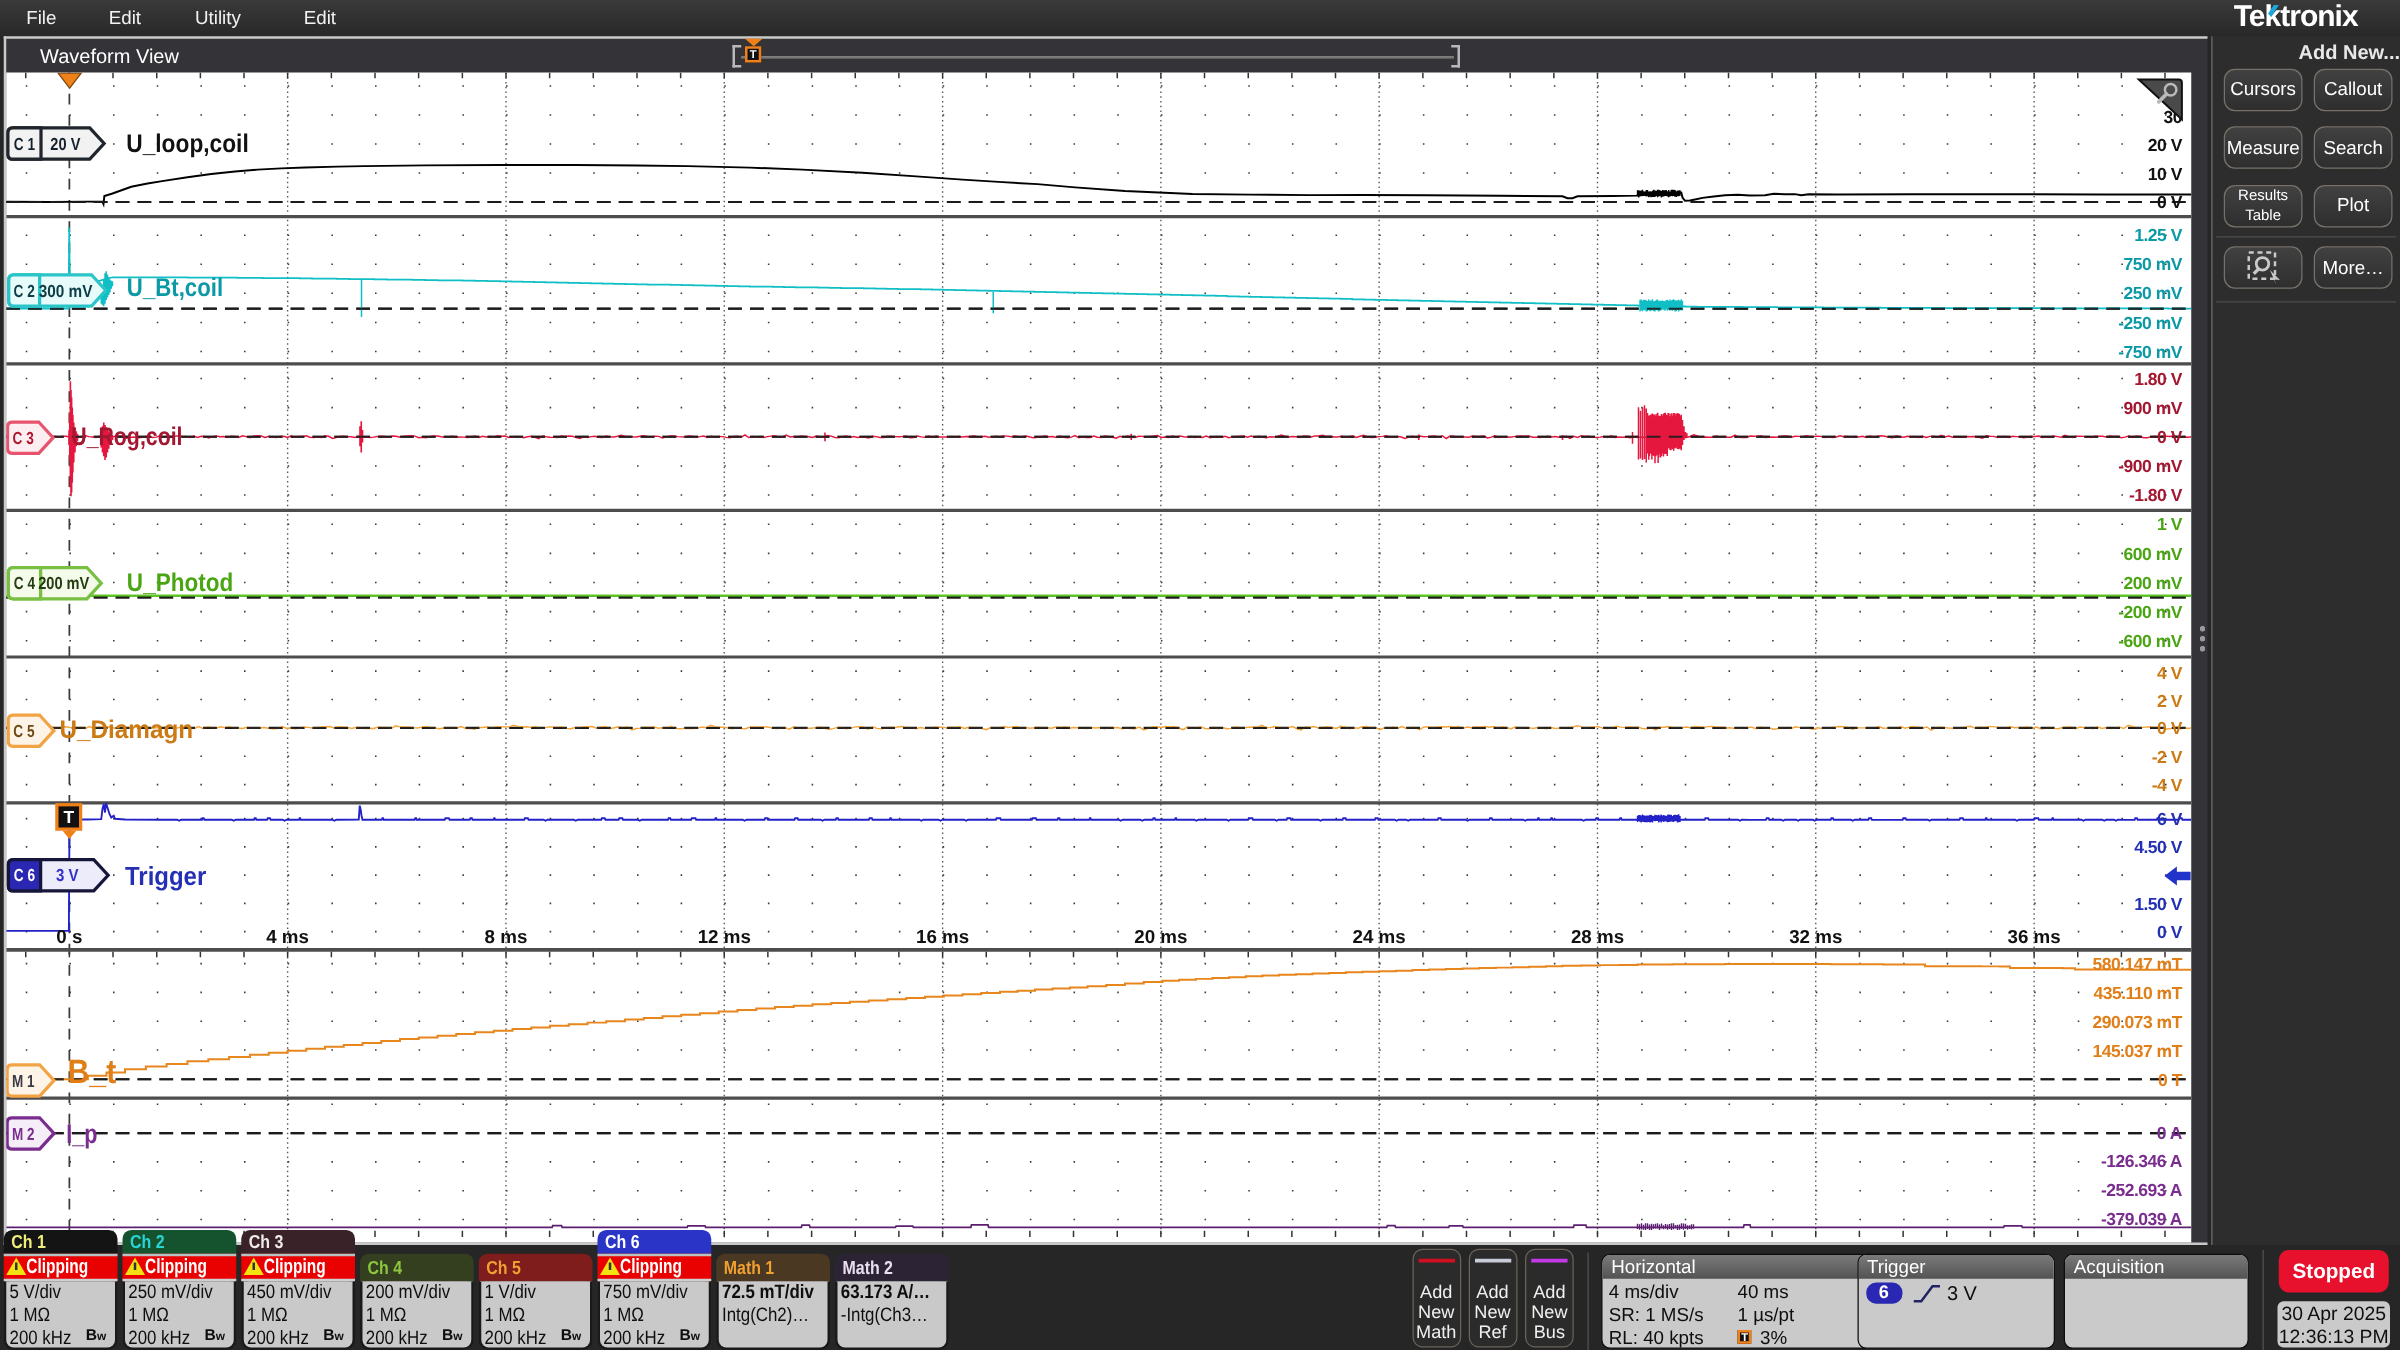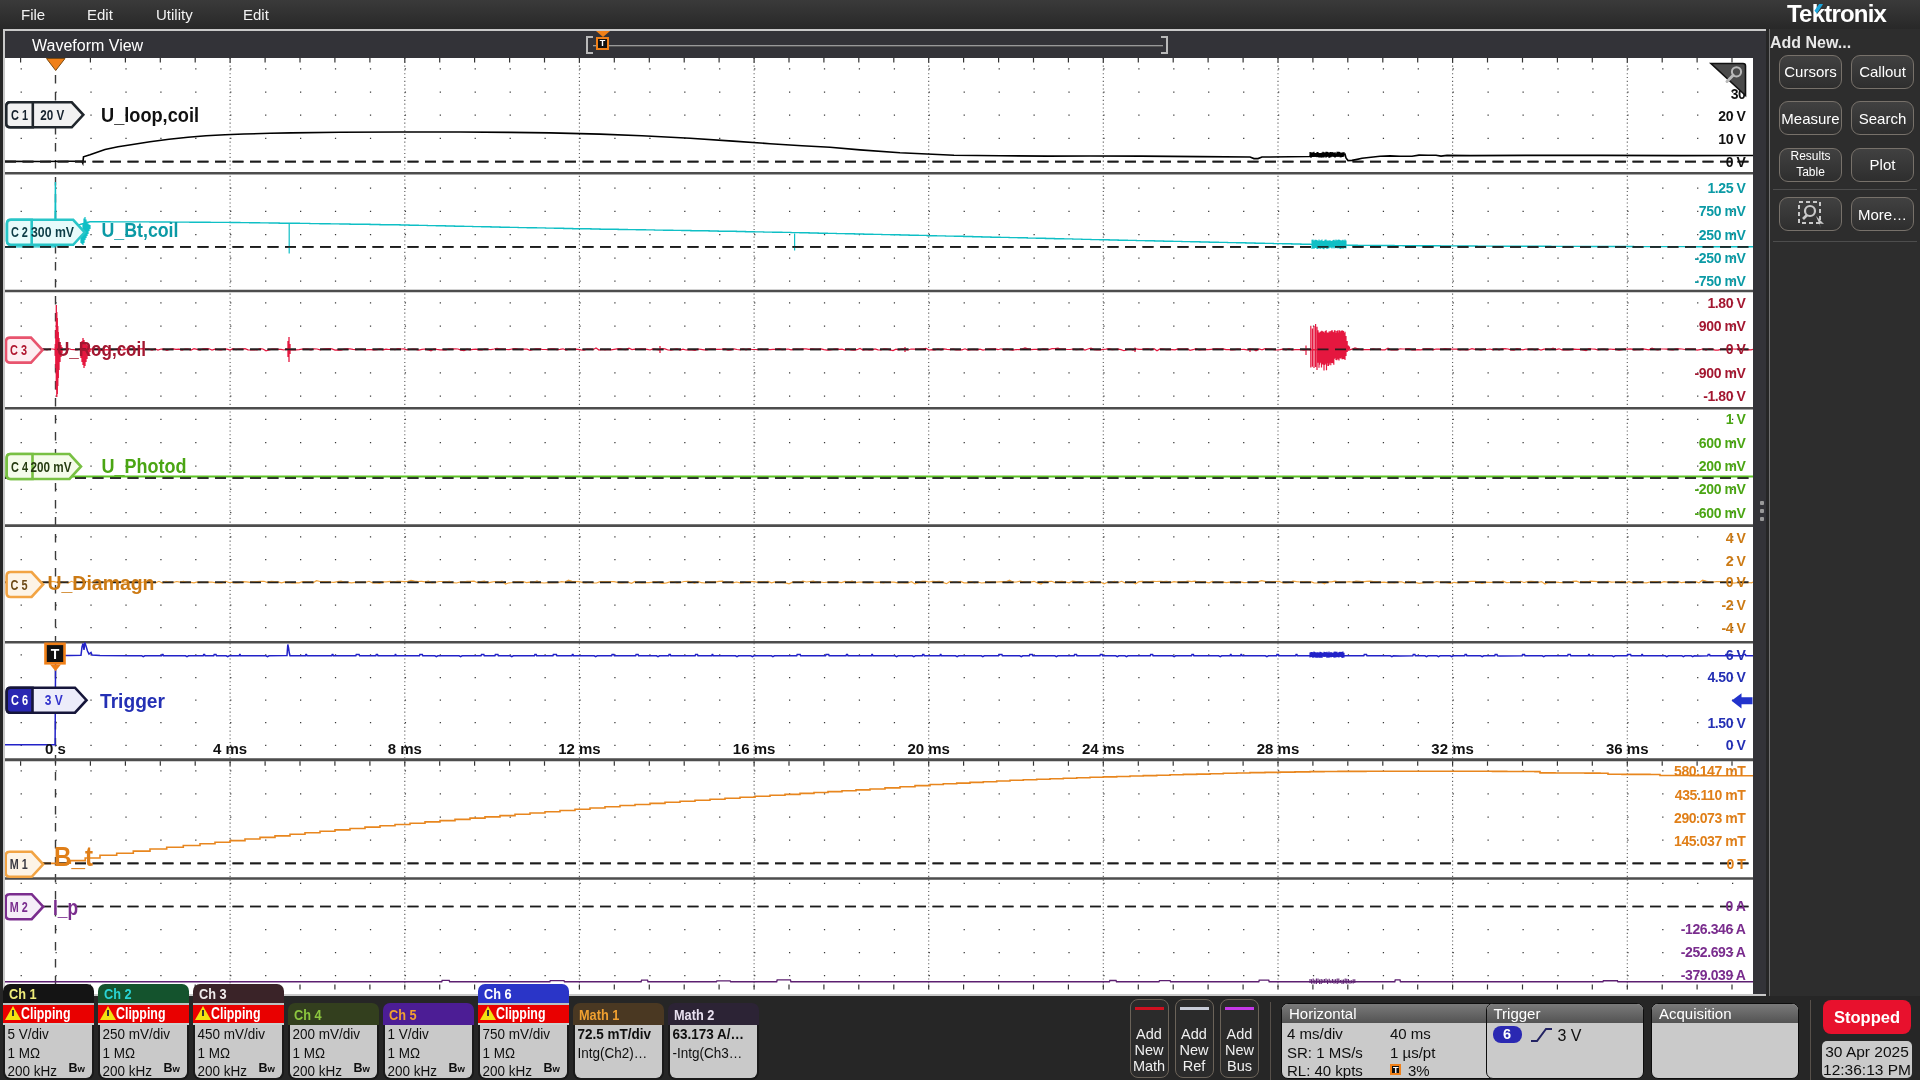--- a/index.html
+++ b/index.html
@@ -24,21 +24,21 @@
 .brkt { position:absolute; top:36px; width:7px; height:18px; border:2px solid #b9b9b9; }
 #brkl { left:586px; border-right:none; }
 #brkr { left:1161px; border-left:none; }
 #ovtri { position:absolute; left:595.5px; top:30.5px; width:0; height:0;
   border-left:7px solid transparent; border-right:7px solid transparent; border-top:6px solid #f08018; }
 #ovt { position:absolute; left:596px; top:36.5px; width:13px; height:13px; background:#111;
   border:2px solid #f08018; color:#fff; font-size:9px; font-weight:bold; text-align:center; line-height:9px; }
 
 
 #rpanel { position:absolute; left:1769px; top:29px; width:151px; height:967px; background:#2d2d2d; border-left:1.5px solid #6f6f6f; }
-#rpanel h3 { position:absolute; top:5px; width:100%; text-align:left; color:#e8e8e8; font-size:16px; }
+#rpanel h3 { position:absolute; top:5px; width:100%; text-align:right; color:#e8e8e8; font-size:16px; }
 .pbtn { position:absolute; width:63px; height:34px; background:linear-gradient(#414141,#2e2e2e);
   border:1.3px solid #77716a; border-radius:9px; color:#fff; font-size:15px;
   display:flex; align-items:center; justify-content:center; text-align:center; }
 .psep { position:absolute; left:3px; width:144px; height:1px; background:#4d4d4d; }
 
 
 #botbar { position:absolute; left:0; top:996px; width:1920px; height:84px; background:#262626; }
 .bhdr { position:absolute; width:91px; height:19px; border-radius:7px 7px 0 0; font-size:15px; font-weight:bold; padding:1px 0 0 6px; }
 .bhdr span { display:inline-block; transform:scaleX(.85); transform-origin:0 50%; }
 .bh2 { height:22px; padding-top:3px; }
@@ -264,21 +264,21 @@
       <div class="br">200 kHz</div>
       <span class="bwg">B<span>w</span></span>
     </div>
 <div class="bhdr bh2" style="left:288px;top:1003px;background:#333f1e;color:#8cc63f"><span>Ch 4</span></div>
     <div class="bbody" style="left:288px;top:1025px">
       <div class="br">200 mV/div</div>
       <div class="br">1 MΩ</div>
       <div class="br">200 kHz</div>
       <span class="bwg">B<span>w</span></span>
     </div>
-<div class="bhdr bh2" style="left:383px;top:1003px;background:#4c1d95;color:#f0a030"><span>Ch 5</span></div>
+<div class="bhdr bh2" style="left:383px;top:1003px;background:#7f1d1d;color:#f0a030"><span>Ch 5</span></div>
     <div class="bbody" style="left:383px;top:1025px">
       <div class="br">1 V/div</div>
       <div class="br">1 MΩ</div>
       <div class="br">200 kHz</div>
       <span class="bwg">B<span>w</span></span>
     </div>
 <div class="bhdr" style="left:478px;top:984px;background:#2a35c8;color:#ffffff"><span>Ch 6</span></div>
     <div class="bclip" style="left:478px;top:1002.6px"><span class="warn"></span><span class="ct">Clipping</span></div>
     <div class="bbody" style="left:478px;top:1025px">
       <div class="br">750 mV/div</div>

